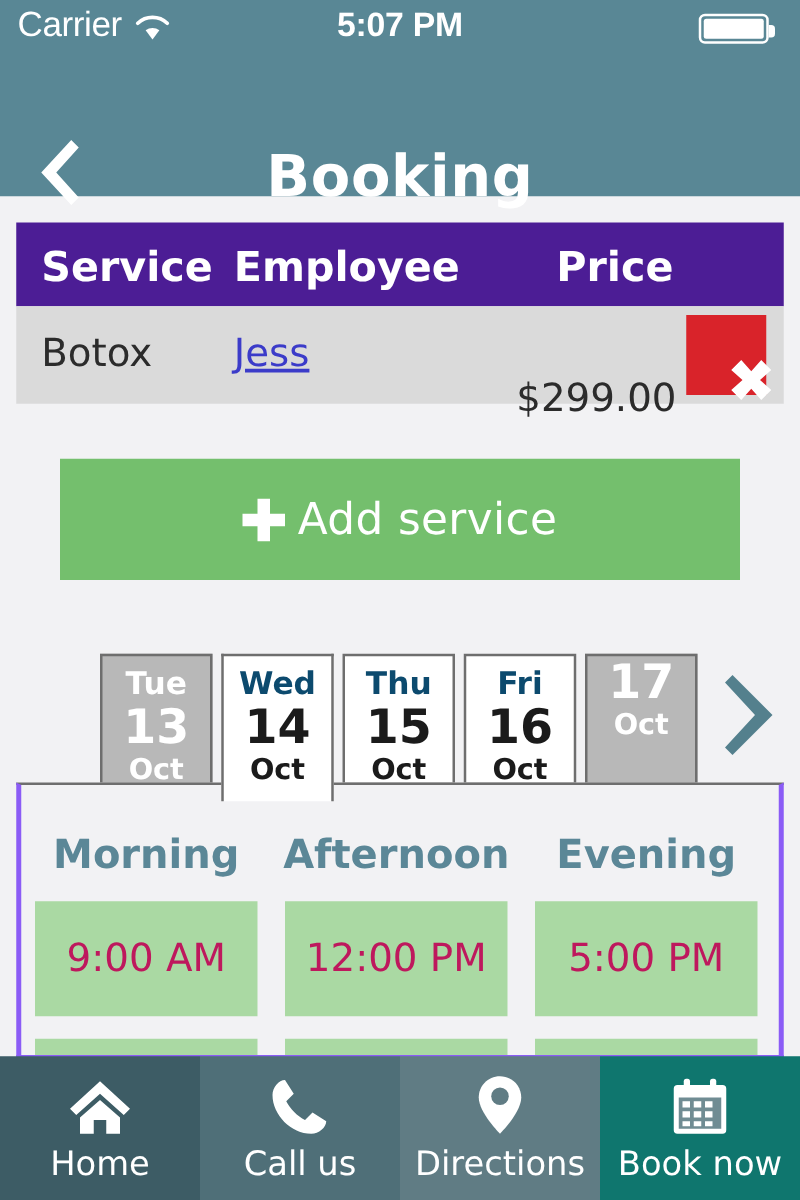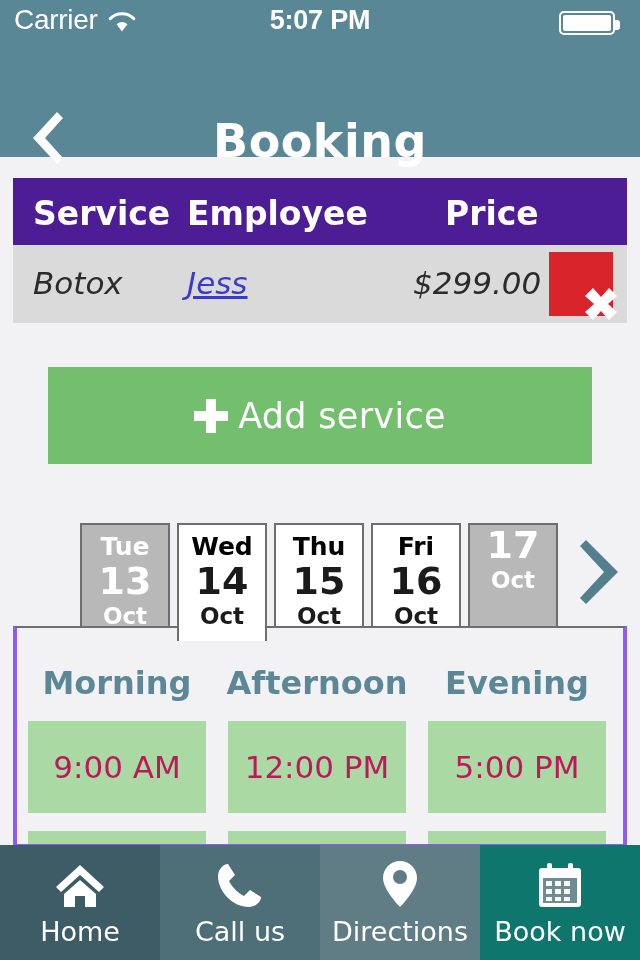--- a/index.html
+++ b/index.html
@@ -63,29 +63,29 @@
   }
   .thead span {
     position:absolute; top:16px;
     font-size:33px; font-weight:bold; font-family:"DejaVu Sans", sans-serif;
   }
   .th-service { left:20px; }
   .th-employee { left:174px; }
   .th-price { left:432px; }
 
   .trow {
-    height:78px; background:#dadada; position:relative;font-style:italic;
+    height:78px; background:#dadada; position:relative;
   }
   .trow span, .trow a {
     position:absolute; top:20px;
     font-size:31px; color:#2b2b2b; font-family:"DejaVu Sans", sans-serif;
   }
   .td-service { left:20px; }
   .td-employee { left:174px; color:#3b3bc9 !important; text-decoration:underline; cursor:pointer; }
-  .td-price { left:400px; }
+  .td-price { left:400px;margin-top:36px; }
   .del-btn {
     position:absolute; right:14px; top:7px; width:64px; height:64px;
     background:#d9232a; border:none; cursor:pointer;
   }
   .del-btn svg { display:block; margin:12px auto; }
 
   
   .add-service {
     position:absolute; left:48px; top:367px; width:544px; height:97px;
     background:#74bf6d; border:none; cursor:pointer;
@@ -106,21 +106,21 @@
   .datestrip { position:absolute; left:0; top:518px; width:640px; height:115px; }
   .daycard {
     position:absolute; top:5px; width:90px; height:105px;
     border:2px solid #6e6e6e; background:#fff;
     text-align:center; cursor:pointer; overflow:hidden;
   }
   .daycard.disabled { background:#b8b8b8; border-color:#6e6e6e; }
   .daycard.selected { top:5px; height:118px; border-bottom:none; z-index:3; }
   .dc-dow {
     display:block; margin-top:7px; font-size:25px; font-weight:bold;
-    color:#000000; font-family:"DejaVu Sans", sans-serif;
+    color:#0c4a6e; font-family:"DejaVu Sans", sans-serif;
   }
   .dc-num {
     display:block; margin-top:1px; font-size:38px; font-weight:bold;
     color:#1b1b1b; font-family:"DejaVu Sans", sans-serif; line-height:1.05;
   }
   .dc-mon {
     display:block; margin-top:1px; font-size:23px; font-weight:bold;
     color:#1b1b1b; font-family:"DejaVu Sans", sans-serif;
   }
   .daycard.disabled .dc-dow,

